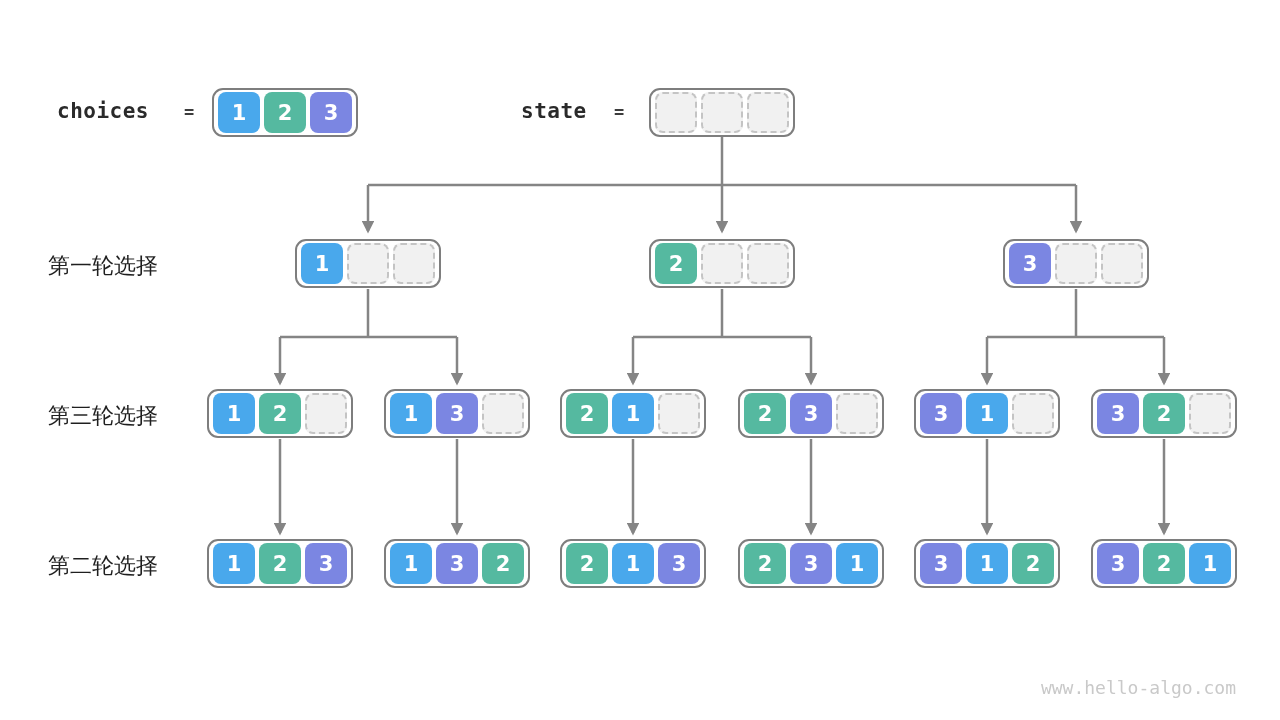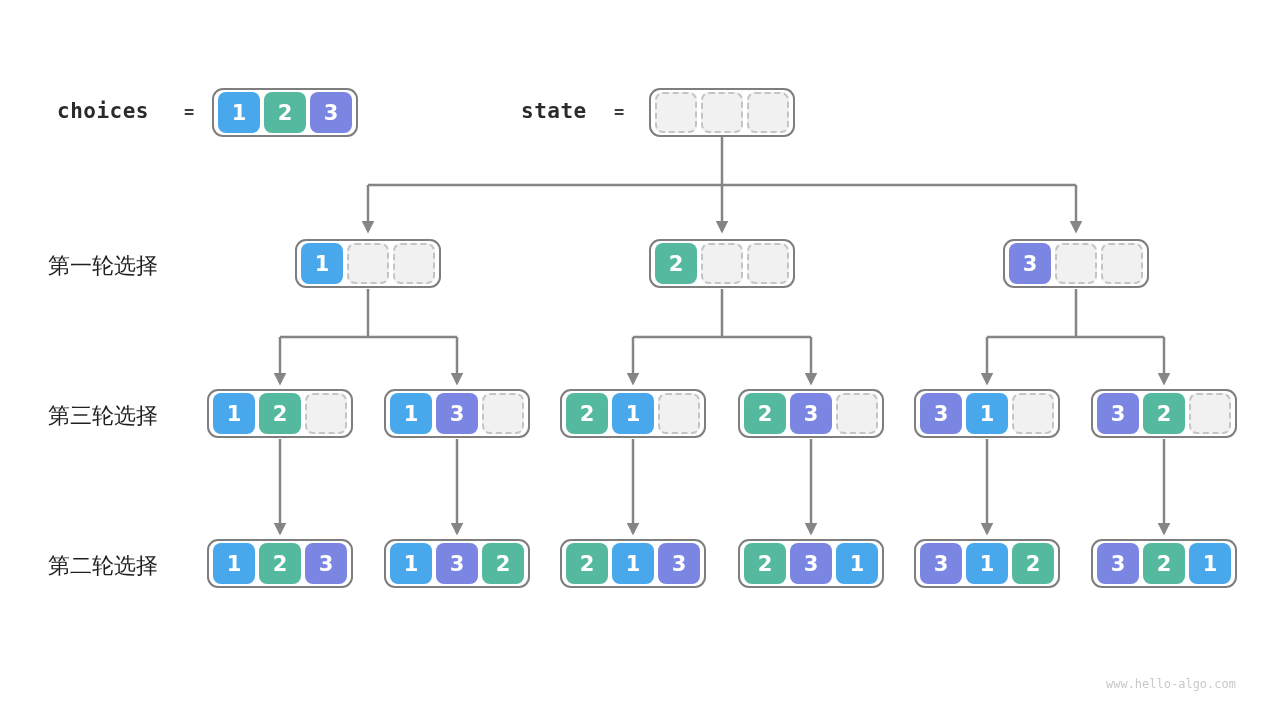--- a/index.html
+++ b/index.html
@@ -19,21 +19,21 @@
   .row-label{position:absolute;left:48px;font-size:22px;color:#1f1f1f;
              font-family:"DejaVu Sans",sans-serif;}
   .node{position:absolute;width:146px;height:49px;background:#fff;
         border:2px solid var(--node-border);border-radius:11px;box-sizing:border-box;
         display:flex;align-items:center;justify-content:center;gap:4px;}
   .cell{width:42px;height:41px;border-radius:8px;box-sizing:border-box;
         display:flex;align-items:center;justify-content:center;
         font-weight:bold;font-size:21px;color:#fff;}
   .cell.empty{background:var(--empty-fill);border:2px dashed var(--empty-border);}
   .watermark{position:absolute;right:44px;top:677px;font-family:"DejaVu Sans Mono",monospace;
-             font-size:12px;color:var(--watermark);}
+             font-size:18px;color:var(--watermark);}
 </style>
 </head>
 <body>
 
 <div class="canvas">
 
   <svg class="wires" width="1280" height="720">
     <defs>
       <marker id="arr" viewBox="0 0 10 10" refX="8" refY="5" markerWidth="5" markerHeight="5" orient="auto">
         <path d="M0,0 L10,5 L0,10 z" style="fill:var(--arrow)"></path>

